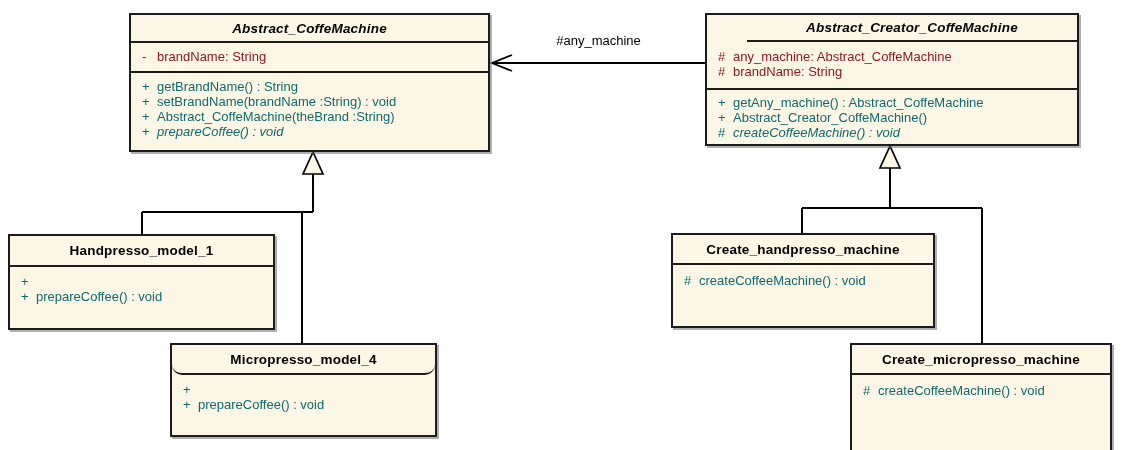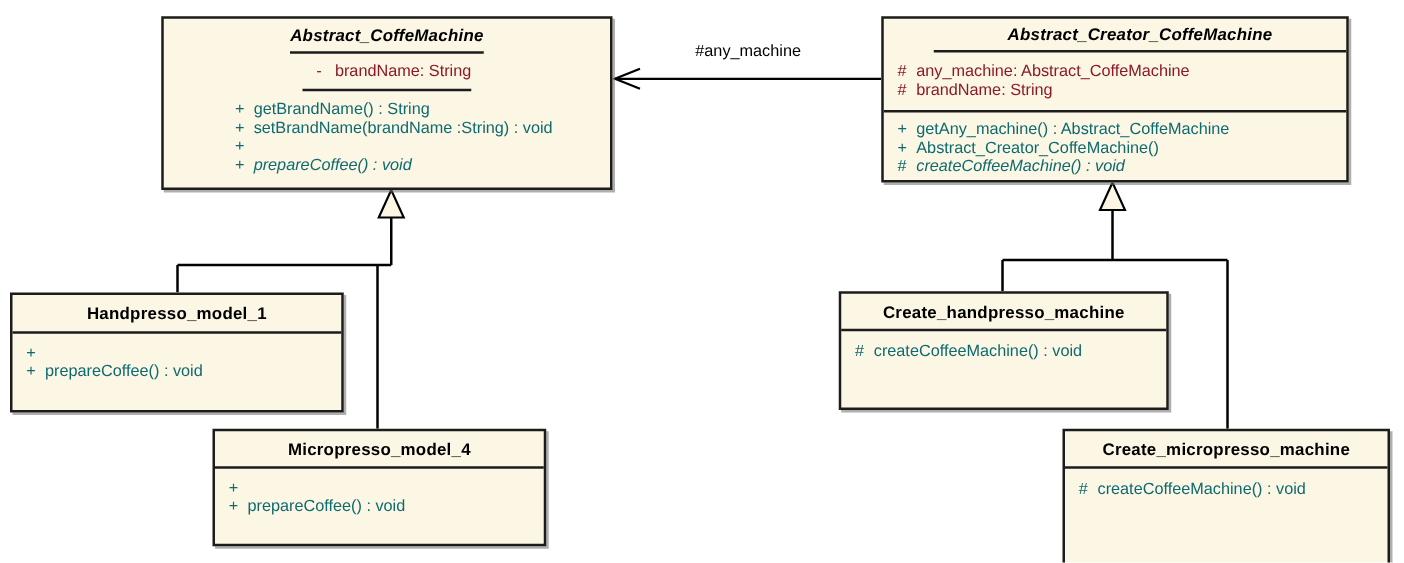--- a/index.html
+++ b/index.html
@@ -88,39 +88,40 @@
 
     <line class="connector" x1="890" y1="168" x2="890" y2="208"></line>
     <line class="connector" x1="802" y1="208" x2="982" y2="208"></line>
     <line class="connector" x1="802" y1="208" x2="802" y2="233"></line>
     <line class="connector" x1="982" y1="208" x2="982" y2="343"></line>
     <polygon class="tri" points="890,146 880,168 900,168"></polygon>
   </svg>
 
   <div class="assoc-label" style="left:492px;top:33px;width:213px;">#any_machine</div>
 
-  <div class="uml-class" style="left:129px;top:13px;width:361px;height:139px;align-items:center;">
+  <div class="uml-class" style="left:129px;top:13px;width:361px;height:139px;">
     <div class="uml-title abstract-title" style="height:28px;">Abstract_CoffeMachine</div>
     <div class="compartment attrs-compartment" style="height:30px;padding-top:6px;">
       <div class="member attr-row">
         <span class="vis">-</span>
         <span>brandName: String</span>
       </div>
     </div>
     <div class="compartment" style="flex:1;padding-top:6px;">
       <div class="member method-row">
         <span class="vis">+</span>
         <span>getBrandName() : String</span>
       </div>
       <div class="member method-row">
         <span class="vis">+</span>
         <span>setBrandName(brandName :String) : void</span>
       </div>
       <div class="member method-row">
         <span class="vis">+</span>
+        <span>Abstract_CoffeMachine(theBrand :String)</span>
       </div>
       <div class="member method-row">
         <span class="vis">+</span>
         <span class="italic">prepareCoffee() : void</span>
       </div>
     </div>
   </div>
 
   <div class="uml-class" style="left:705px;top:13px;width:374px;height:133px;">
     <div class="uml-title abstract-title" style="height:27px;margin-left:40px;">Abstract_Creator_CoffeMachine</div>
@@ -157,21 +158,21 @@
         <span class="vis">+</span>
       </div>
       <div class="member method-row">
         <span class="vis">+</span>
         <span>prepareCoffee() : void</span>
       </div>
     </div>
   </div>
 
   <div class="uml-class" style="left:170px;top:343px;width:267px;height:94px;">
-    <div class="uml-title" style="height:30px;">Micropresso_model_4</div>
+    <div class="uml-title" style="height:30px;border-radius:10px;">Micropresso_model_4</div>
     <div class="compartment" style="flex:1;padding-top:7px;">
       <div class="member method-row">
         <span class="vis">+</span>
       </div>
       <div class="member method-row">
         <span class="vis">+</span>
         <span>prepareCoffee() : void</span>
       </div>
     </div>
   </div>

